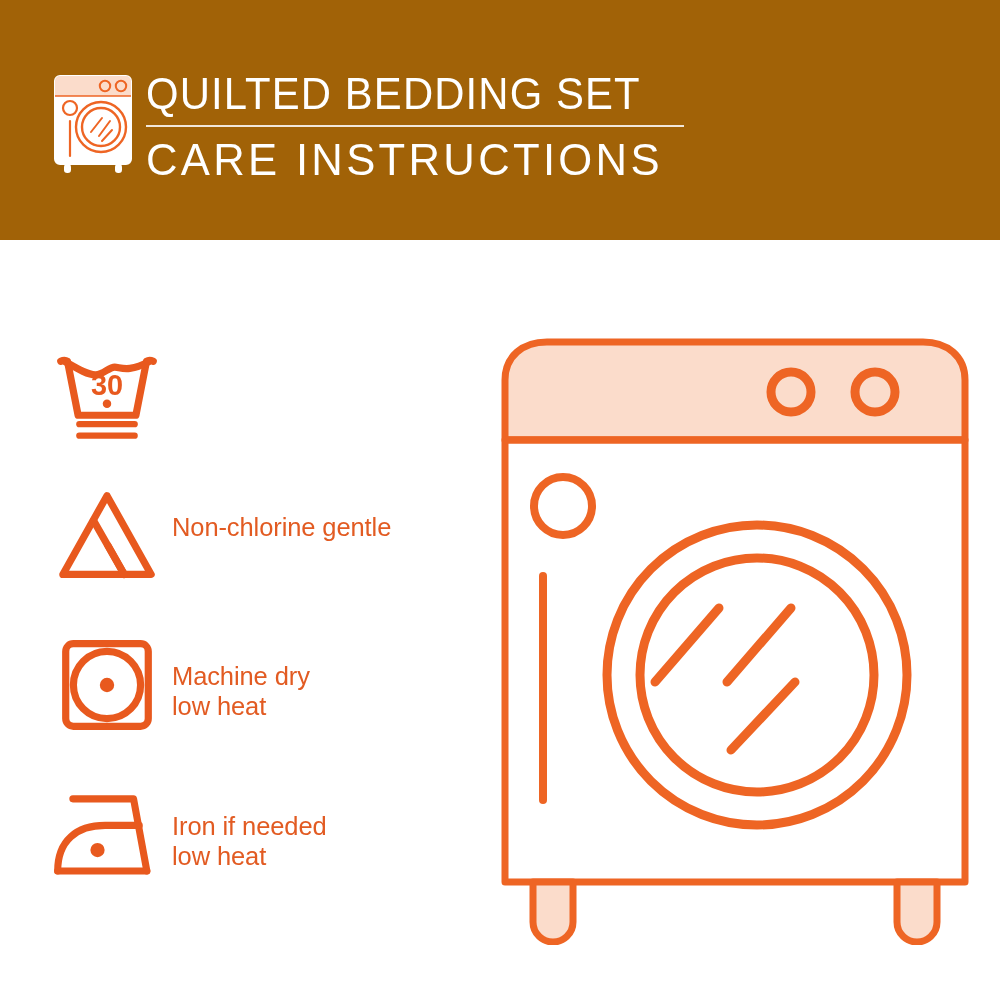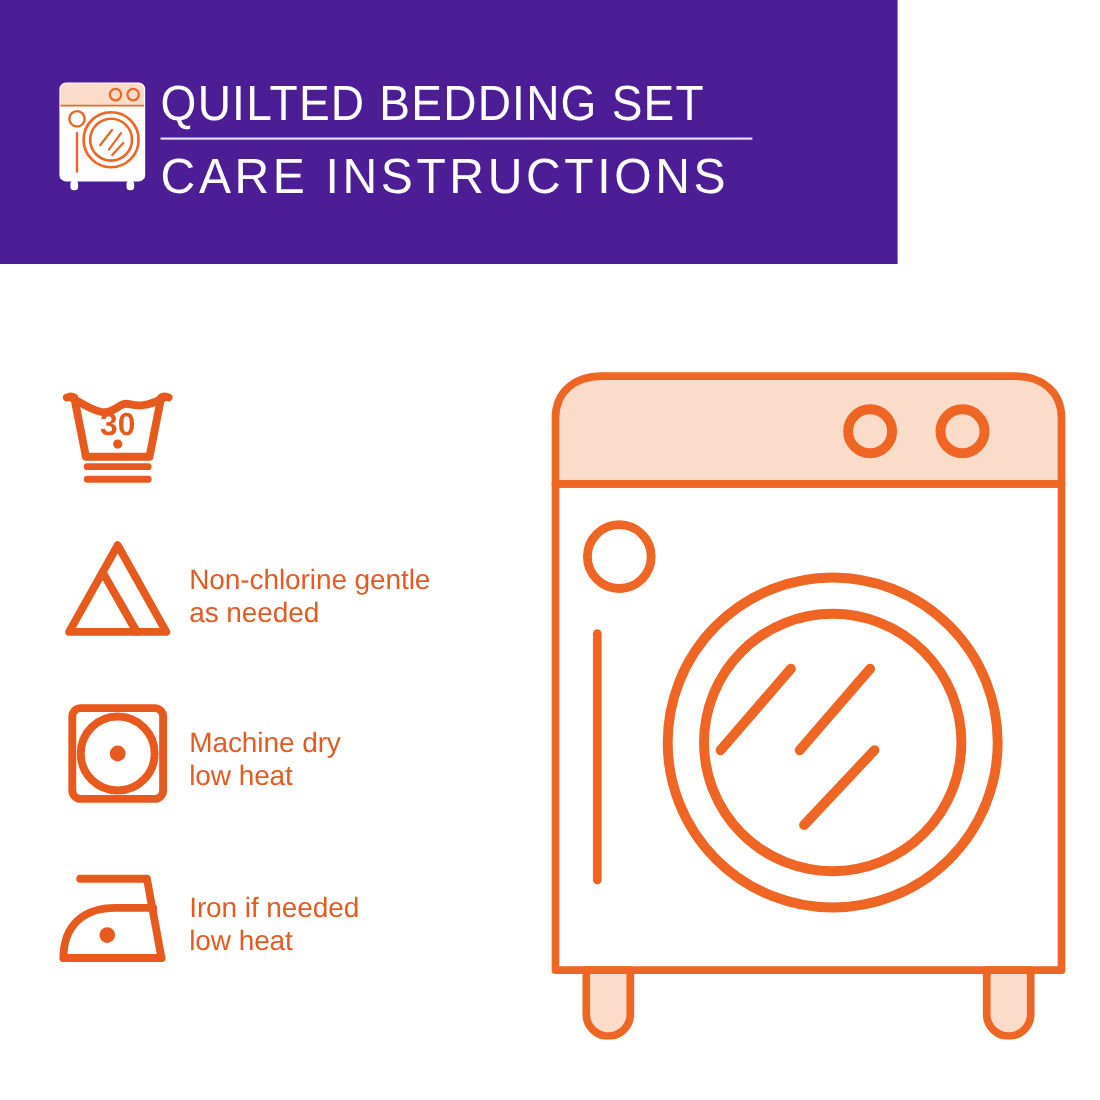--- a/index.html
+++ b/index.html
@@ -21,23 +21,23 @@
     width: 1000px;
     height: 1000px;
     background: #ffffff;
   }
 
   
   .header {
     position: absolute;
     left: 0;
     top: 0;
-    width: 816px;
+    width: 1000px;
     height: 240px;
-    background: #4c1d95;
+    background: #a16207;
     display: flex;
     align-items: center;
   }
   .header-logo {
     position: absolute;
     left: 44px;
     top: 64px;
     width: 104px;
     height: 112px;
   }
@@ -197,21 +197,20 @@
         <svg viewBox="0 0 108 100" width="104" height="96" aria-hidden="true">
 
           <path d="M54 8 L100 90 L8 90 Z" fill="none" stroke="#e8591e" stroke-width="7.5" stroke-linejoin="round"></path>
 
           <line x1="40" y1="34" x2="72" y2="90" stroke="#e8591e" stroke-width="7.5" stroke-linecap="round"></line>
           <line x1="55" y1="60" x2="72" y2="90" stroke="#e8591e" stroke-width="7.5" stroke-linecap="round"></line>
         </svg>
       </div>
       <div class="care-text">
         <span class="ln">Non-chlorine gentle</span>
-        <span class="ln">as needed</span>
       </div>
     </div>
 
     <div class="care-row care-row-3">
       <div class="care-symbol">
         <svg viewBox="0 0 100 100" width="96" height="96" aria-hidden="true">
           <rect x="7" y="7" width="86" height="86" rx="8" ry="8" fill="none" stroke="#e8591e" stroke-width="7.5"></rect>
           <circle cx="50" cy="50" r="35" fill="none" stroke="#e8591e" stroke-width="7.5"></circle>
           <circle cx="50" cy="50" r="7.5" fill="#e8591e"></circle>
         </svg>

